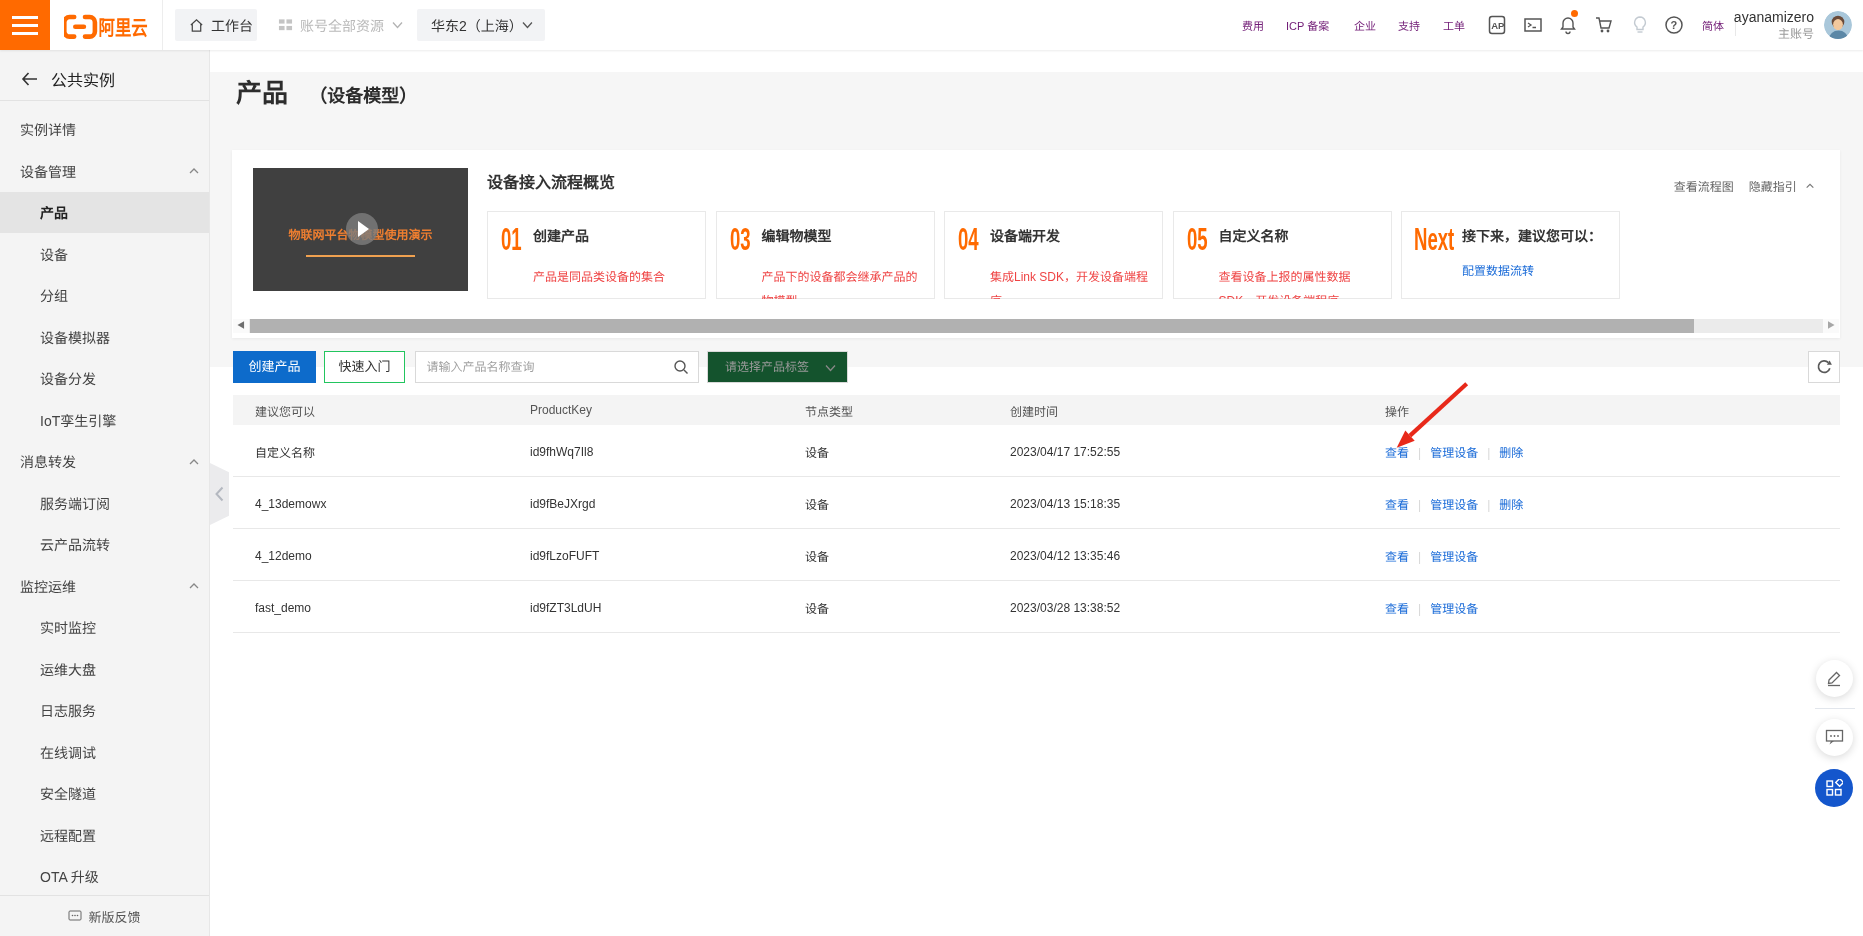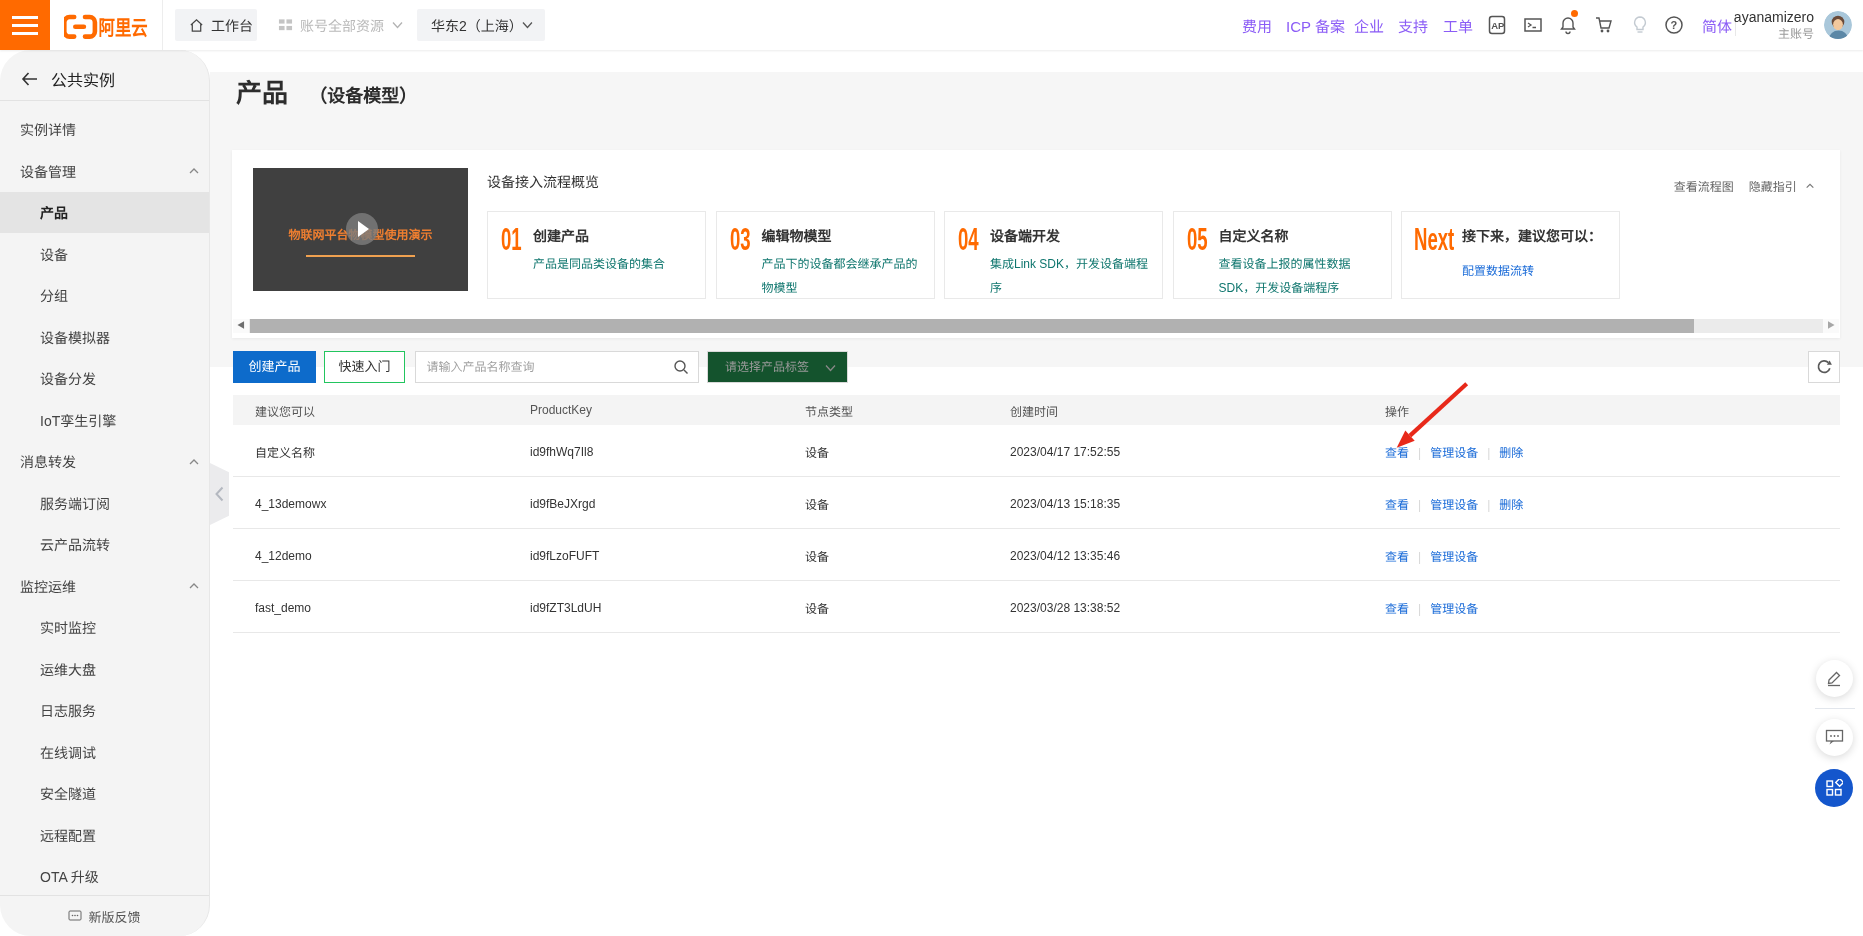--- a/index.html
+++ b/index.html
@@ -14,28 +14,28 @@
 .hsep1 { position:absolute; left:162px; top:0; width:1px; height:50px; background:#ededed; }
 .hbtn { position:absolute; top:9px; height:32px; background:#f2f3f5; border-radius:2px; display:flex; align-items:center; font-size:14px; color:#333; }
 .hbtn-ws { left:175px; width:82px; padding-left:14px; }
 .hbtn-ws svg { margin-right:7px; }
 .hres { position:absolute; left:278px; top:9px; height:32px; display:flex; align-items:center; font-size:14px; color:#b9b9b9; }
 .hres svg { margin-right:7px; }
 .hres .chev { margin-left:8px; }
 .hbtn-region { left:417px; width:128px; padding-left:14px; justify-content:space-between; padding-right:12px; }
 .hsearch { position:absolute; left:984px; top:8px; width:240px; height:34px; background:#f2f3f5; border-radius:2px; display:flex; align-items:center; padding-left:12px; color:#9b9b9b; font-size:13px; }
 .hsearch svg { margin-right:9px; }
-.hnav { position:absolute; top:0; height:50px; display:flex; align-items:center; font-size:15px; color:#8b5cf6; }
+.hnav { position:absolute; top:0; height:50px; display:flex; align-items:center; font-size:11px; color:#701a75; }
 .hicon { position:absolute; top:15px; width:20px; height:20px; }
 .username { position:absolute; right:49px; top:8px; text-align:right; }
 .username .n1 { font-size:14px; color:#333; line-height:18px; }
 .username .n2 { font-size:12px; color:#9a9a9a; line-height:16px; }
 .avatar { position:absolute; right:11px; top:11px; width:28px; height:28px; border-radius:50%; overflow:hidden; }
 
-.sidebar { position:fixed; left:0; top:50px; width:210px; height:886px; background:#f4f4f4; border-right:1px solid #e7e7e7;border-radius:31px; }
+.sidebar { position:fixed; left:0; top:50px; width:210px; height:886px; background:#f4f4f4; border-right:1px solid #e7e7e7; }
 .sb-head { height:51px; display:flex; align-items:center; padding-left:21px; padding-top:7px; border-bottom:1px solid #e2e2e2; font-size:16px; color:#222; }
 .sb-head svg { margin-right:13px; }
 .sb-list { padding-top:7.5px; }
 .sb-item { height:41.5px; display:flex; align-items:center; padding-left:20px; font-size:14px; color:#434343; position:relative; }
 .sb-item.l2 { padding-left:40px; }
 .sb-item.sel { background:#e4e4e4; font-weight:bold; color:#222; }
 .sb-item .caret { position:absolute; right:9px; top:15px; }
 .sb-foot { position:absolute; bottom:0; left:0; width:100%; height:41px; border-top:1px solid #e2e2e2; display:flex; align-items:center; justify-content:center; font-size:13px; color:#555; }
 .sb-foot svg { margin-right:6px; }
 .sb-handle { position:fixed; left:210px; top:463px; width:19px; height:62px; background:#ebebed; clip-path:polygon(0 0, 100% 15%, 100% 85%, 0 100%); z-index:5; display:flex; align-items:center; justify-content:center; }
@@ -47,29 +47,29 @@
 .crumb .last { color:#9b9b9b; }
 .ptitle { margin-top:22px; padding-left:3px; font-size:26px; font-weight:bold; color:#2d2d2d; }
 .ptitle .sub { font-size:18px; margin-left:14px; }
 
 .ovcard { position:absolute; left:22px; top:100px; width:1608px; height:188px; background:#fff; box-shadow:0 1px 3px rgba(0,0,0,0.06); overflow:hidden; }
 .video { position:absolute; left:21px; top:18px; width:215px; height:123px; background:#404040; }
 .video .vt { position:absolute; left:0; right:0; top:57px; text-align:center; font-size:12px; font-weight:bold; color:#ee7e30; }
 .video .vline { position:absolute; left:53px; right:53px; top:87px; height:2px; background:#f0a150; }
 .video .play { position:absolute; left:93px; top:45px; width:32px; height:32px; border-radius:50%; background:rgba(125,125,125,0.8); }
 .video .play:after { content:""; position:absolute; left:12px; top:8px; border-left:11px solid #fff; border-top:8px solid transparent; border-bottom:8px solid transparent; }
-.ovtitle { position:absolute; left:255px; top:23px; font-size:14px; font-weight:normal; color:#333; line-height:19px; }
+.ovtitle { position:absolute; left:255px; top:23px; font-size:16px; font-weight:bold; color:#333; line-height:19px; }
 .ovlinks { position:absolute; right:25px; top:27px; font-size:12px; color:#666; }
 .ovlinks .gap { margin-left:15px; }
 .steps { position:absolute; left:255px; top:60.5px; width:1353px; height:88.5px; display:flex; overflow:hidden; }
 .step { flex:0 0 219px; min-width:0; margin-right:9.5px; border:1px solid #e9e9e9; padding:14px 0 0 13px; background:#fff; }
 .step .num { float:left; width:30px; font-size:31px; font-weight:bold; color:#FF6A00; line-height:30px; transform:scaleX(0.60); transform-origin:left center; margin-top:-1px; }
 .step .tx { margin-left:32px; width:172px; }
 .step .t1 { font-size:14px; font-weight:bold; color:#333; line-height:20px; }
-.step .t2 { font-size:12px; color:#0f766e; line-height:24px; margin-top:6px; }
+.step .t2 { font-size:12px; color:#ef4444; line-height:24px; margin-top:19px; }
 .stepnext { flex:0 0 219px; min-width:0; border:1px solid #e9e9e9; padding:14px 0 0 12px; background:#fff; }
 .stepnext .nx { float:left; width:40px; font-size:31px; font-weight:bold; color:#FF6A00; line-height:30px; transform:scaleX(0.6); transform-origin:left center; margin-top:-1px; }
 .stepnext .tx { margin-left:48px; }
 .stepnext .t1 { font-size:14px; font-weight:bold; color:#333; line-height:20px; white-space:nowrap; }
 .stepnext .t2 { font-size:12px; color:#1a6bd8; margin-top:15px; }
 
 .hscroll { position:absolute; left:1px; right:1px; bottom:5.5px; height:14px; background:#ebebeb; }
 .hscroll .arrowL,.hscroll .arrowR { position:absolute; top:0; width:16px; height:14px; background:#fafafa; color:#6e6e6e; font-size:8px; line-height:14px; text-align:center; }
 .hscroll .arrowL { left:0; } .hscroll .arrowR { right:0; }
 .hscroll .thumb { position:absolute; left:17px; top:0; width:1444px; height:14px; background:#b1b1b1; }

